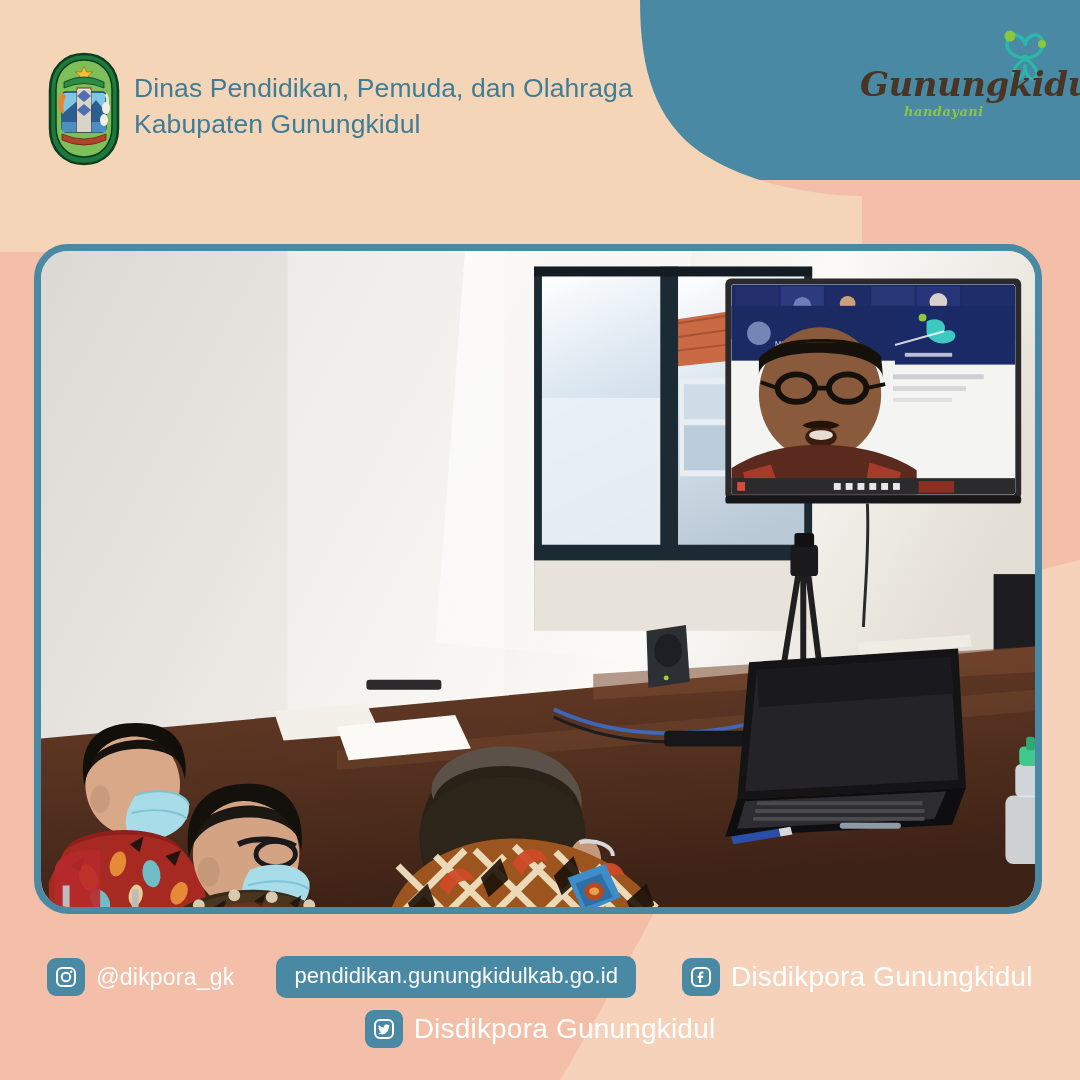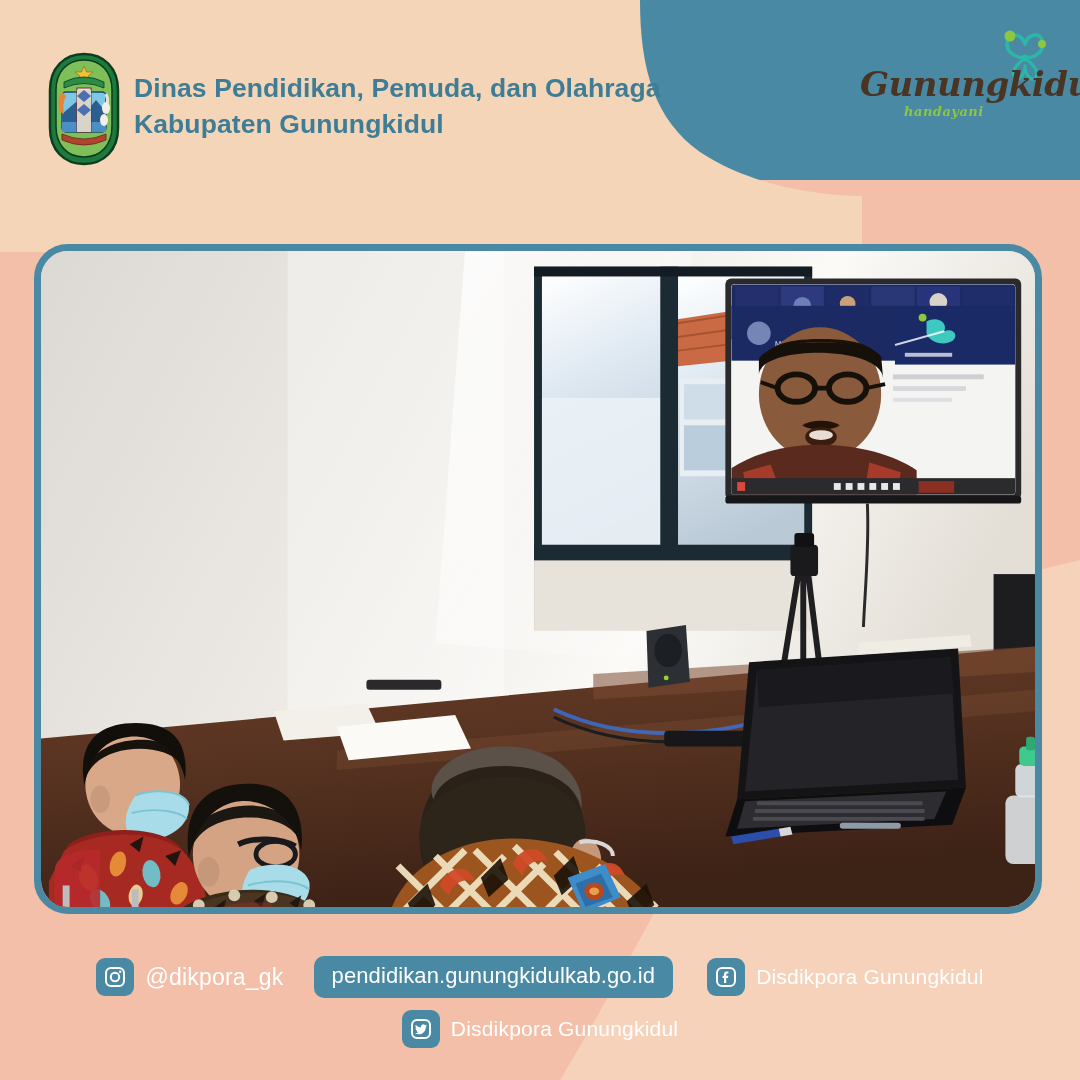--- a/index.html
+++ b/index.html
@@ -19,21 +19,21 @@
   #header { position:absolute; left:0; top:0; width:1080px; height:200px; z-index:5; }
 
   #crest {
     position:absolute; left:46px; top:52px; width:76px; height:114px;
   }
   #crest svg { display:block; }
 
   #org-title {
     position:absolute; left:134px; top:70px;
     color:#3d7d96;
-    font-weight:bold;
+    font-weight:normal;
     font-size:26.5px;
     line-height:36px;
     letter-spacing:0.1px;
     white-space:pre-line;
   }
 
   #brand-logo { position:absolute; right:20px; top:26px; width:200px; height:110px; }
   #brand-wordmark {
     position:absolute; left:0; top:38px; width:180px;
     font-family:"DejaVu Serif", serif;
@@ -60,32 +60,32 @@
     background:#cfcbc6;
     z-index:6;
   }
   #photo-inner { position:absolute; inset:0; }
   #photo-svg { position:absolute; inset:0; width:100%; height:100%; display:block; }
 
   
   #footer { position:absolute; left:0; top:938px; width:1080px; height:142px; z-index:7; }
 
   .sm-row { position:absolute; display:flex; align-items:center; }
-  #row-primary { left:0; top:18px; width:1080px; justify-content:center; gap:4px; }
+  #row-primary { left:0; top:18px; width:1080px; justify-content:center; gap:16px; }
   #row-secondary { left:0; top:72px; width:1080px; justify-content:center; }
 
   .sm-item { display:flex; align-items:center; gap:11px; }
   .sm-icon {
     width:38px; height:38px; border-radius:9px;
     background:#4a89a3; display:flex; align-items:center;
     justify-content:center; flex:0 0 auto;
   }
   .sm-icon svg { display:block; }
   .sm-label {
-    color:#ffffff; font-size:21px; font-weight:500;
+    color:#ffffff; font-size:28px; font-weight:500;
     letter-spacing:0.2px; white-space:nowrap;
   }
   #handle-instagram .sm-label { font-size:23px; }
 
   #website-pill {
     background:#4a89a3; color:#ffffff;
     border-radius:10px;
     padding:7px 18px 9px 18px;
     font-size:22px; letter-spacing:0.1px;
     margin:0 26px; white-space:nowrap;

